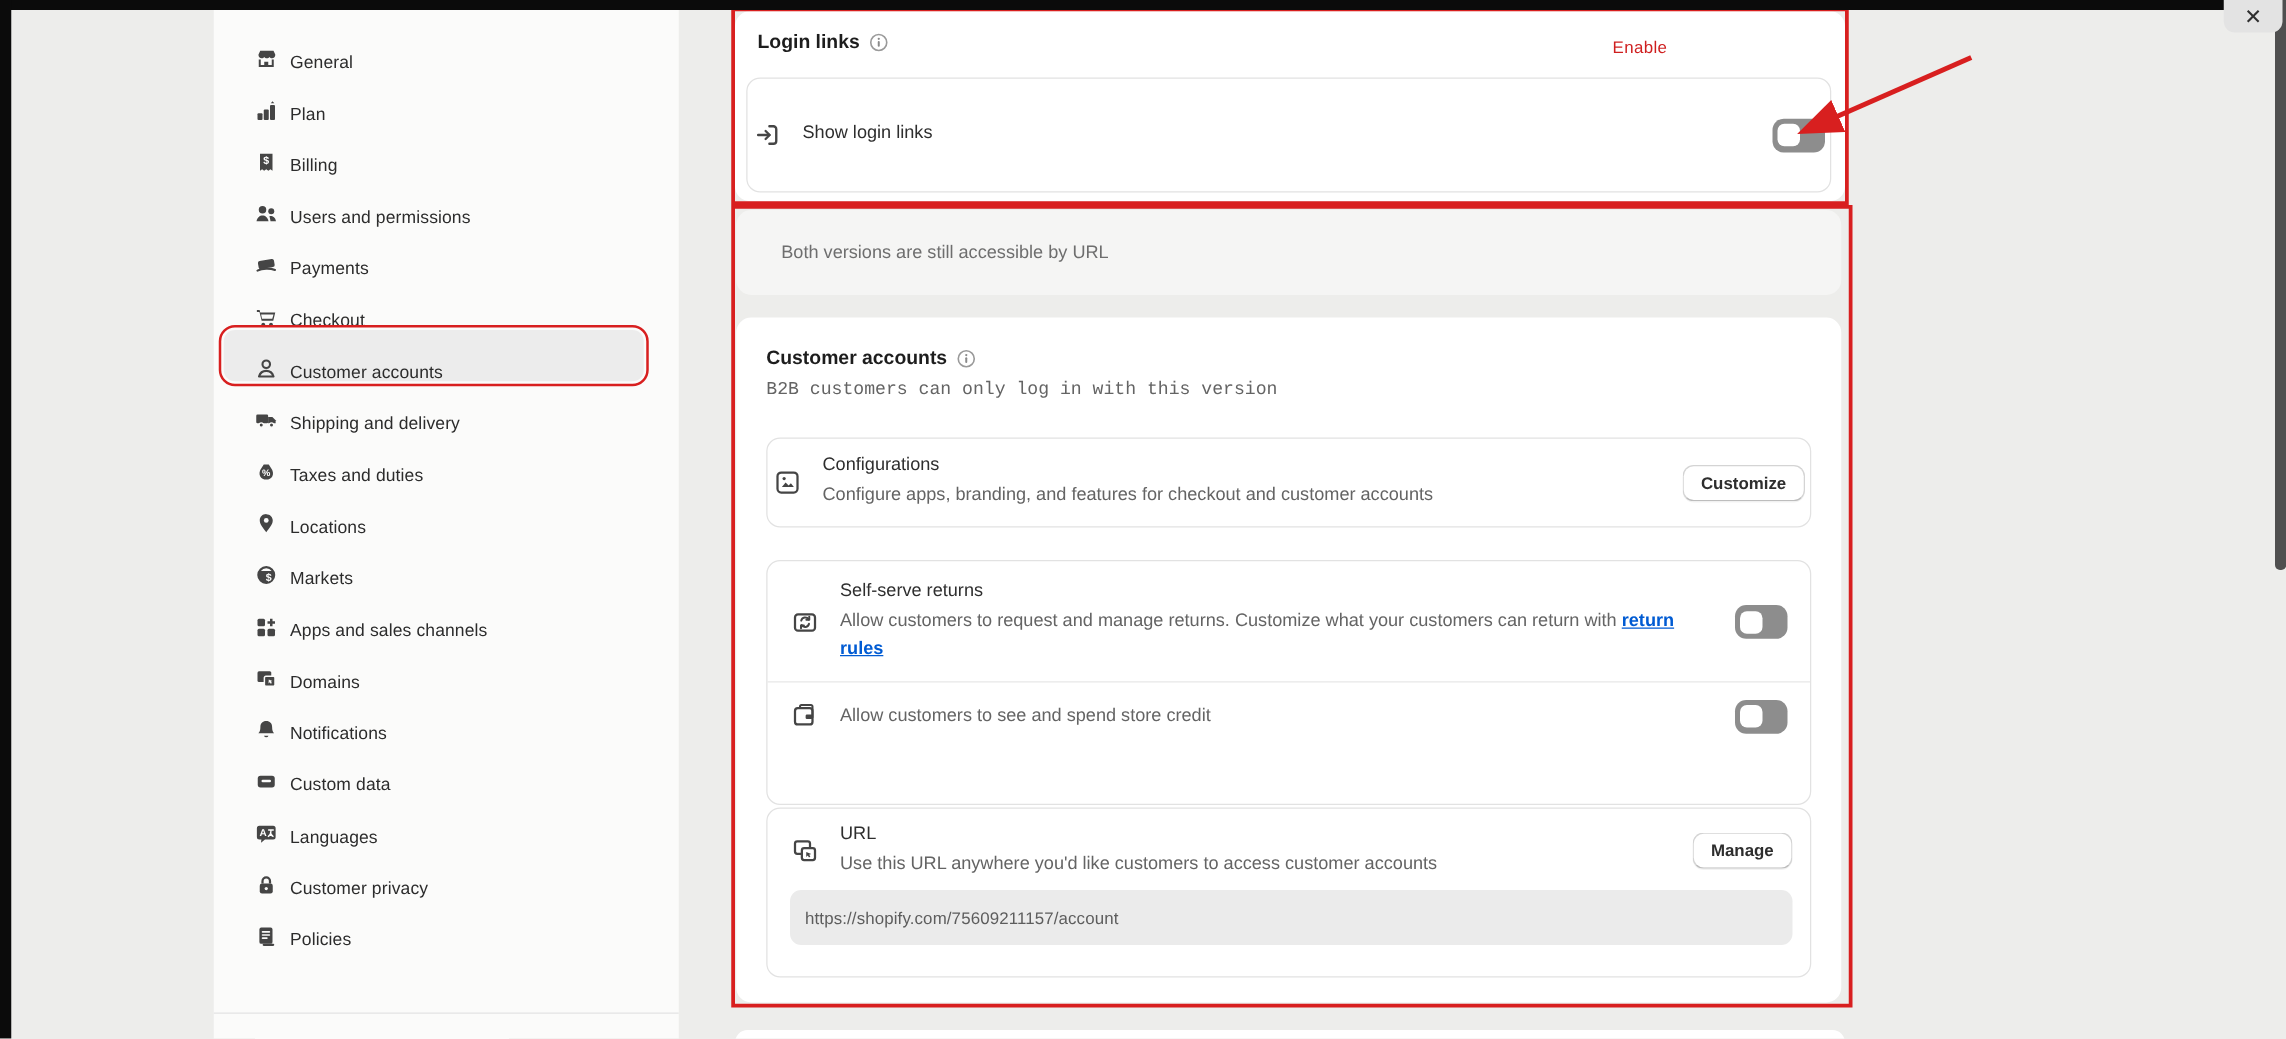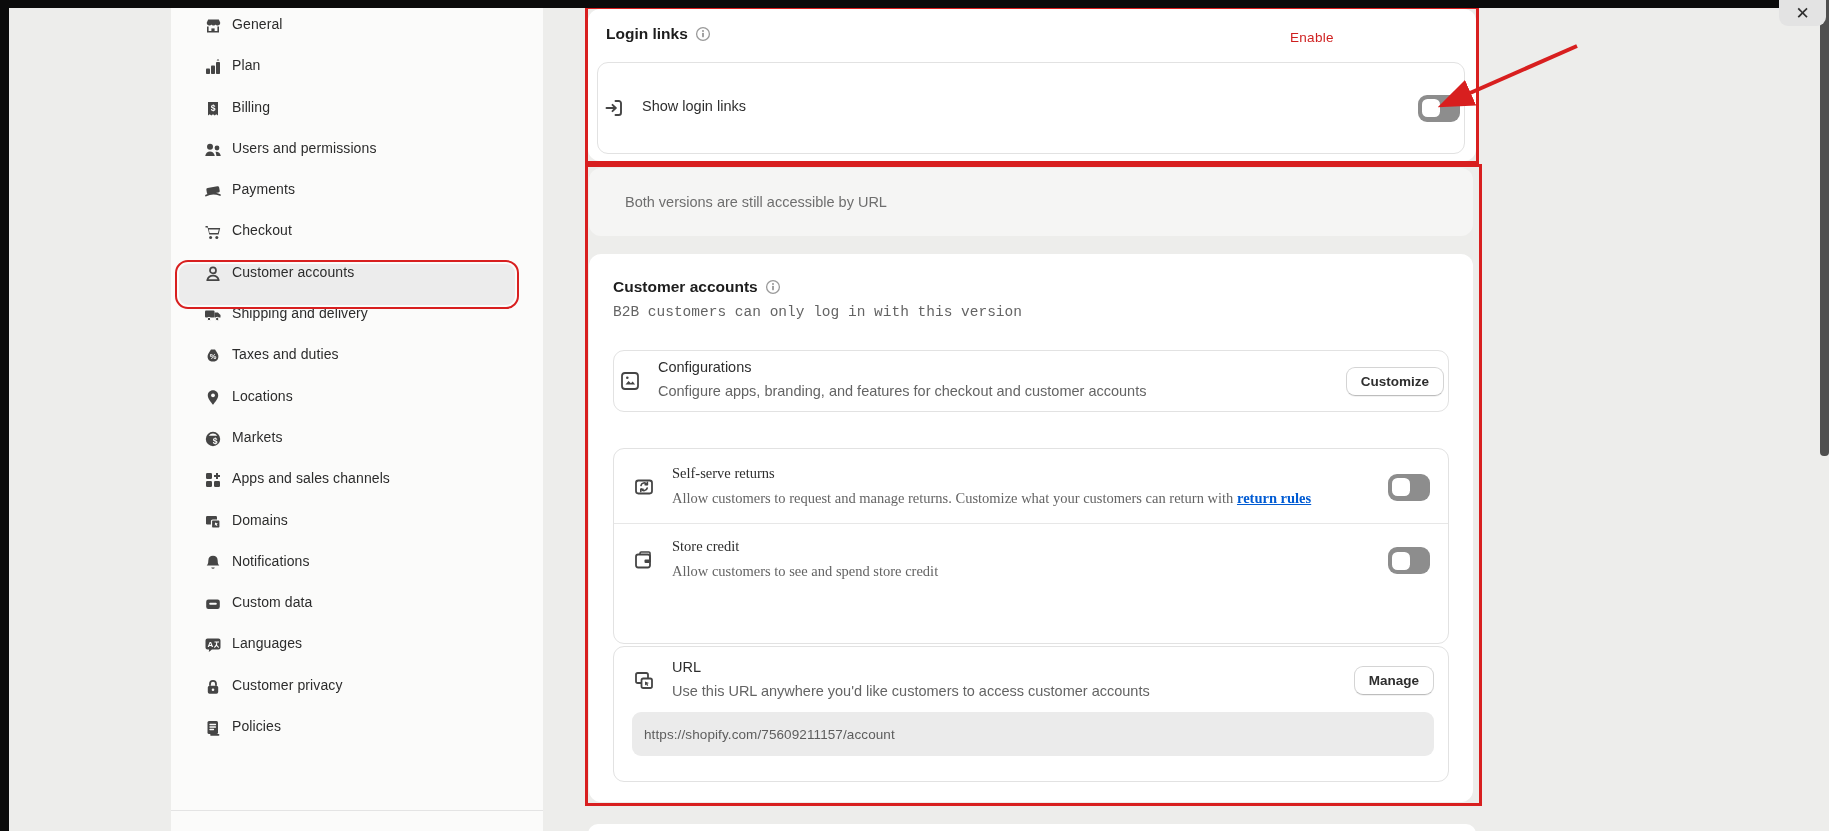--- a/index.html
+++ b/index.html
@@ -8,21 +8,21 @@
   
   .frame-top{position:absolute;left:0;top:0;width:1829px;height:8px;background:#0b0b0b;z-index:4;}
   .frame-left{position:absolute;left:0;top:0;width:9px;height:831px;background:#0b0b0b;z-index:4;}
   .close-btn{position:absolute;left:1779px;top:-10px;width:47px;height:36px;background:#e3e3e3;
     border-radius:9px;z-index:6;display:flex;align-items:flex-end;justify-content:center;
     font-size:17px;color:#2f2f2f;padding-bottom:2px;box-sizing:border-box;cursor:pointer;}
   .scroll-thumb{position:absolute;left:1820px;top:0;width:9px;height:456px;background:#4f4f4f;border-radius:0 0 4px 4px;z-index:5;}
 
   
   .sidebar{position:absolute;left:171px;top:8px;width:372px;height:823px;background:#fbfbfa;box-sizing:border-box;padding-top:8px;}
-  .side-item{height:41.3px;display:flex;align-items:flex-start;gap:9px;padding-left:24px;margin:0 28px 0 8px;border-radius:9px;cursor:pointer;}
+  .side-item{height:41.3px;display:flex;align-items:flex-end;gap:9px;padding-left:24px;margin:0 28px 0 8px;border-radius:9px;cursor:pointer;}
   .side-item .slabel{font-size:14px;font-weight:500;color:#2c2c2c;letter-spacing:.1px;}
   .side-item.selected{background:#ececec;outline:2.5px solid #d81f1f;outline-offset:2px;}
   .sicon{width:20px;height:20px;display:inline-flex;align-items:center;justify-content:center;flex:0 0 20px;}
   .sicon svg{width:20px;height:20px;}
   .side-divider{position:absolute;left:0;top:802px;width:372px;height:1px;background:#e4e4e4;}
 
   
   .red-box{position:absolute;border:3px solid #d81f1f;box-sizing:border-box;z-index:3;pointer-events:none;}
   #red-box-1{left:585px;top:6px;width:894px;height:158px;}
   #red-box-2{left:585px;top:164px;width:897px;height:642px;}
@@ -49,23 +49,23 @@
 
   
   #notice-bar{position:absolute;left:589px;top:168px;width:884px;height:68px;background:#f5f5f4;border-radius:12px;
     display:flex;align-items:center;padding:0 36px;box-sizing:border-box;}
   #notice-bar .ntext{font-size:14.5px;color:#6e6e6e;}
 
   
   #ca-card{left:589px;top:254px;width:884px;height:548px;padding:24px;}
   .sub-text{font-size:14.5px;color:#646464;margin-top:8px;font-family:Liberation Mono, monospace;}
   .ca-inner{position:absolute;left:24px;width:836px;}
-  #cfg-card{top:96px;height:62px;}
+  #cfg-card{top:96px;height:72px;}
   #toggles-card{top:194px;height:196px;padding:0;display:block;}
-  .split-row{display:flex;align-items:center;gap:16px;padding:12px 18px;box-sizing:border-box;font-family:Liberation Serif, serif;}
+  .split-row{display:flex;align-items:center;gap:16px;padding:12px 18px;box-sizing:border-box;}
   .hr{height:1px;background:#e7e7e7;margin:0 0;}
   #url-card{top:392px;height:136px;padding:12px 14px 14px 18px;display:block;}
   .url-top{display:flex;align-items:center;gap:16px;}
   .url-field{margin:10px 0 0 0;height:44px;background:#ebebeb;border-radius:9px;display:flex;align-items:center;
     padding:0 12px;box-sizing:border-box;}
   .url-field span{font-size:13.5px;color:#5d5d5d;letter-spacing:.1px;}
 
   .pill-btn{background:#fff;border:1px solid #d4d4d4;border-bottom-color:#bdbdbd;border-radius:9px;
     font-size:13.5px;font-weight:600;color:#2e2e2e;padding:6px 14px;cursor:pointer;
     box-shadow:0 1px 0 rgba(0,0,0,.05);white-space:nowrap;flex:0 0 auto;font-family:"Liberation Sans",sans-serif;margin-left:12px;}
@@ -376,21 +376,20 @@
       <div class="hr"></div>
       <div class="split-row" style="padding-top:14px;">
         <span class="row-icon">
             <svg viewBox="0 0 24 24">
               <rect x="4" y="5.5" width="14" height="13" rx="2.2" fill="none" stroke="#454545" stroke-width="1.8"></rect>
               <path d="M8 5.5V4.2A1.2 1.2 0 019.2 3h7.6A1.2 1.2 0 0118 4.2v9" fill="none" stroke="#454545" stroke-width="1.6"></path>
               <rect x="12.5" y="10.5" width="5.5" height="3.6" rx="1" fill="#454545"></rect>
             </svg>
           </span>
         <div class="row-texts">
-          <div class="row-title">Store credit</div>
           <div class="row-desc">Allow customers to see and spend store credit</div>
         </div>
         <div class="toggle">
             <div class="knob"></div>
           </div>
       </div>
     </div>
 
     <div class="inner-card ca-inner" id="url-card">
       <div class="url-top">

